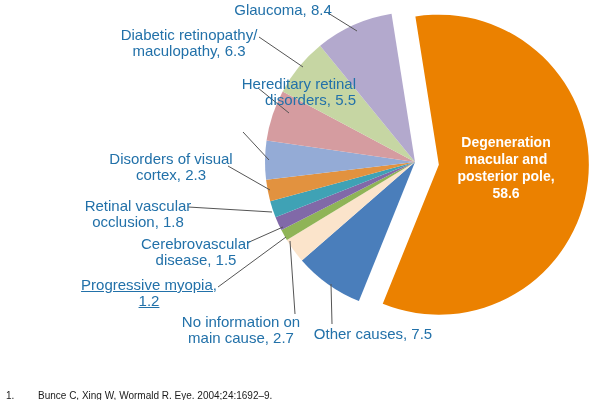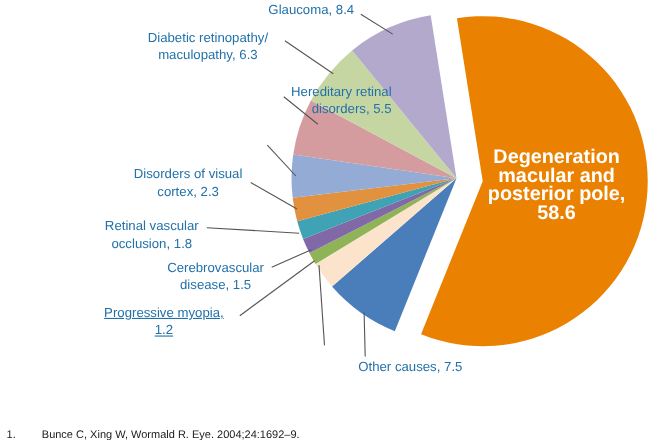--- a/index.html
+++ b/index.html
@@ -3,26 +3,26 @@
 <meta charset="utf-8">
 <style>
   html,body{margin:0;padding:0;background:#fff;}
   .canvas{
     position:relative;width:600px;height:400px;overflow:hidden;background:#ffffff;
     font-family:"Liberation Sans",sans-serif;
   }
   .chart-svg{position:absolute;left:0;top:0;}
   .callout{
     position:absolute;width:300px;text-align:center;
-    font-size:12px;line-height:15.5px;white-space:pre-line;
+    font-size:15px;line-height:15.5px;white-space:pre-line;
     color:#2271A9;
   }
   .inside-label{
     position:absolute;width:170px;text-align:center;
-    font-size:18px;line-height:17px;font-weight:bold;white-space:pre-line;
+    font-size:14px;line-height:17px;font-weight:bold;white-space:pre-line;
     color:#ffffff;
   }
   .footnote{
     position:absolute;top:390px;font-size:10px;color:#1a1a1a;white-space:nowrap;
   }
   .footnote-num{left:6px;}
   .footnote-text{left:38px;}
 </style>
 </head>
 <body>
@@ -47,20 +47,22 @@
       <line x1="247" y1="243" x2="283" y2="227" stroke="#555555" stroke-width="1"></line>
       <line x1="188" y1="207" x2="272" y2="212" stroke="#555555" stroke-width="1"></line>
       <line x1="228" y1="166" x2="270" y2="190" stroke="#555555" stroke-width="1"></line>
       <line x1="243" y1="132" x2="269" y2="160" stroke="#555555" stroke-width="1"></line>
       <line x1="258" y1="88" x2="289" y2="113" stroke="#555555" stroke-width="1"></line>
       <line x1="259" y1="37" x2="303" y2="67" stroke="#555555" stroke-width="1"></line>
       <line x1="328" y1="13" x2="357" y2="31" stroke="#555555" stroke-width="1"></line>
     </svg>
 
   <div class="callout" style="left: 223px; top: 326px;">Other causes, 7.5</div>
+  <div class="callout" style="left: 91px; top: 314px;">No information on
+main cause, 2.7</div>
   <div class="callout" style="left: -1px; top: 277px; text-decoration: underline;">Progressive myopia,
 1.2</div>
   <div class="callout" style="left: 46px; top: 236px;">Cerebrovascular
 disease, 1.5</div>
   <div class="callout" style="left: -12px; top: 198px;">Retinal vascular
 occlusion, 1.8</div>
   <div class="callout" style="left: 21px; top: 151px;">Disorders of visual
 cortex,  2.3</div>
   <div class="callout" style="left: 56px; top: 76px; text-align: right;">Hereditary retinal
 disorders, 5.5</div>

